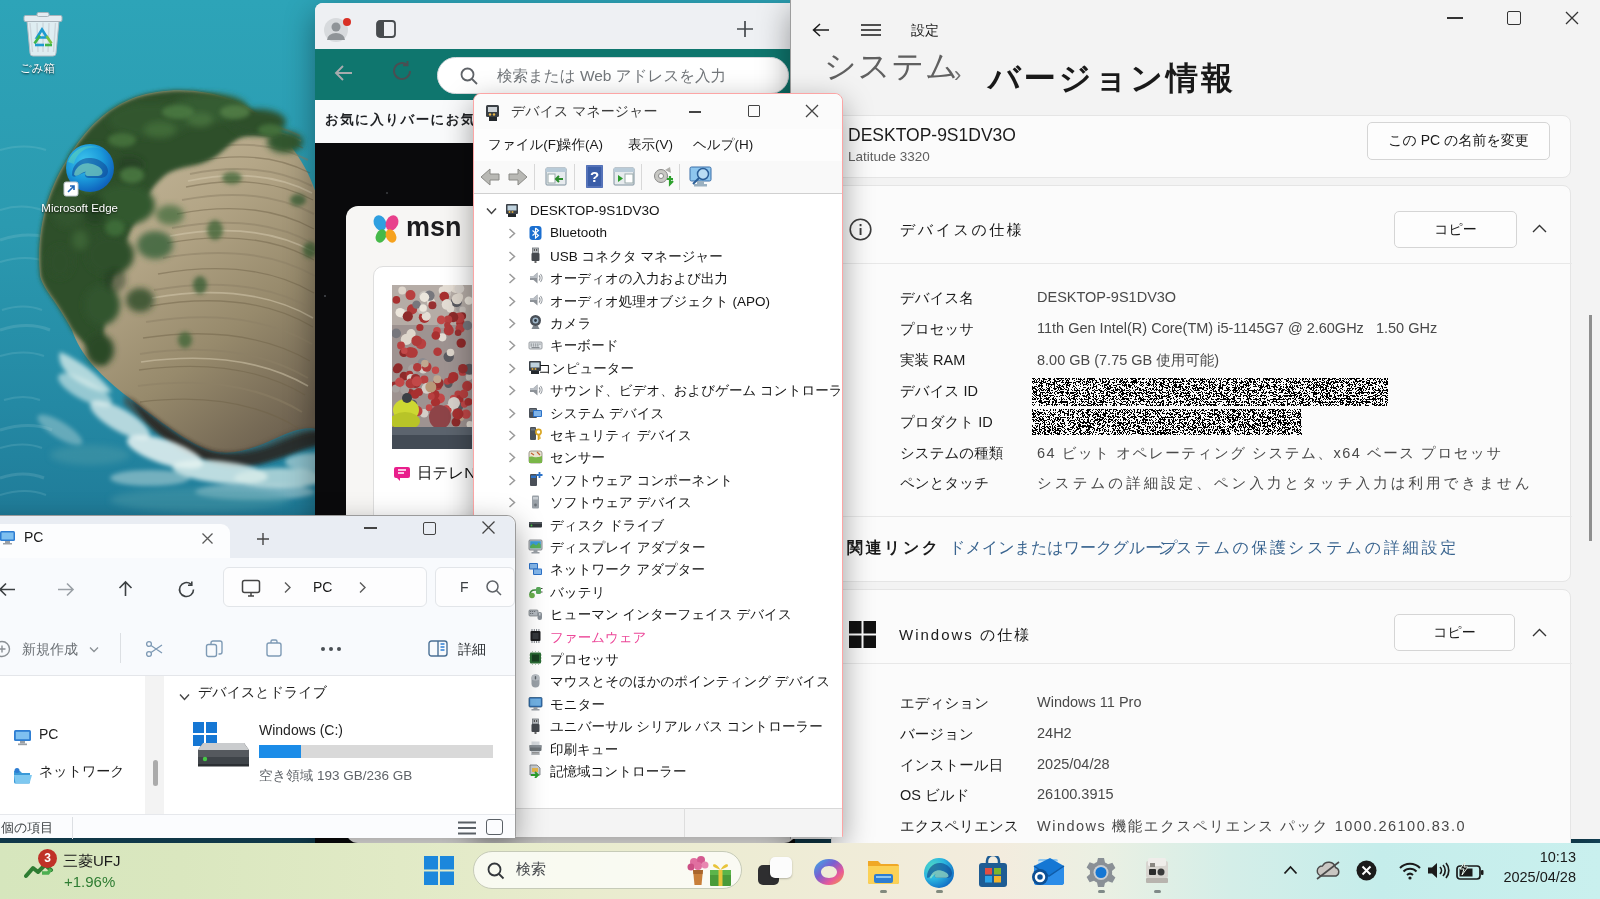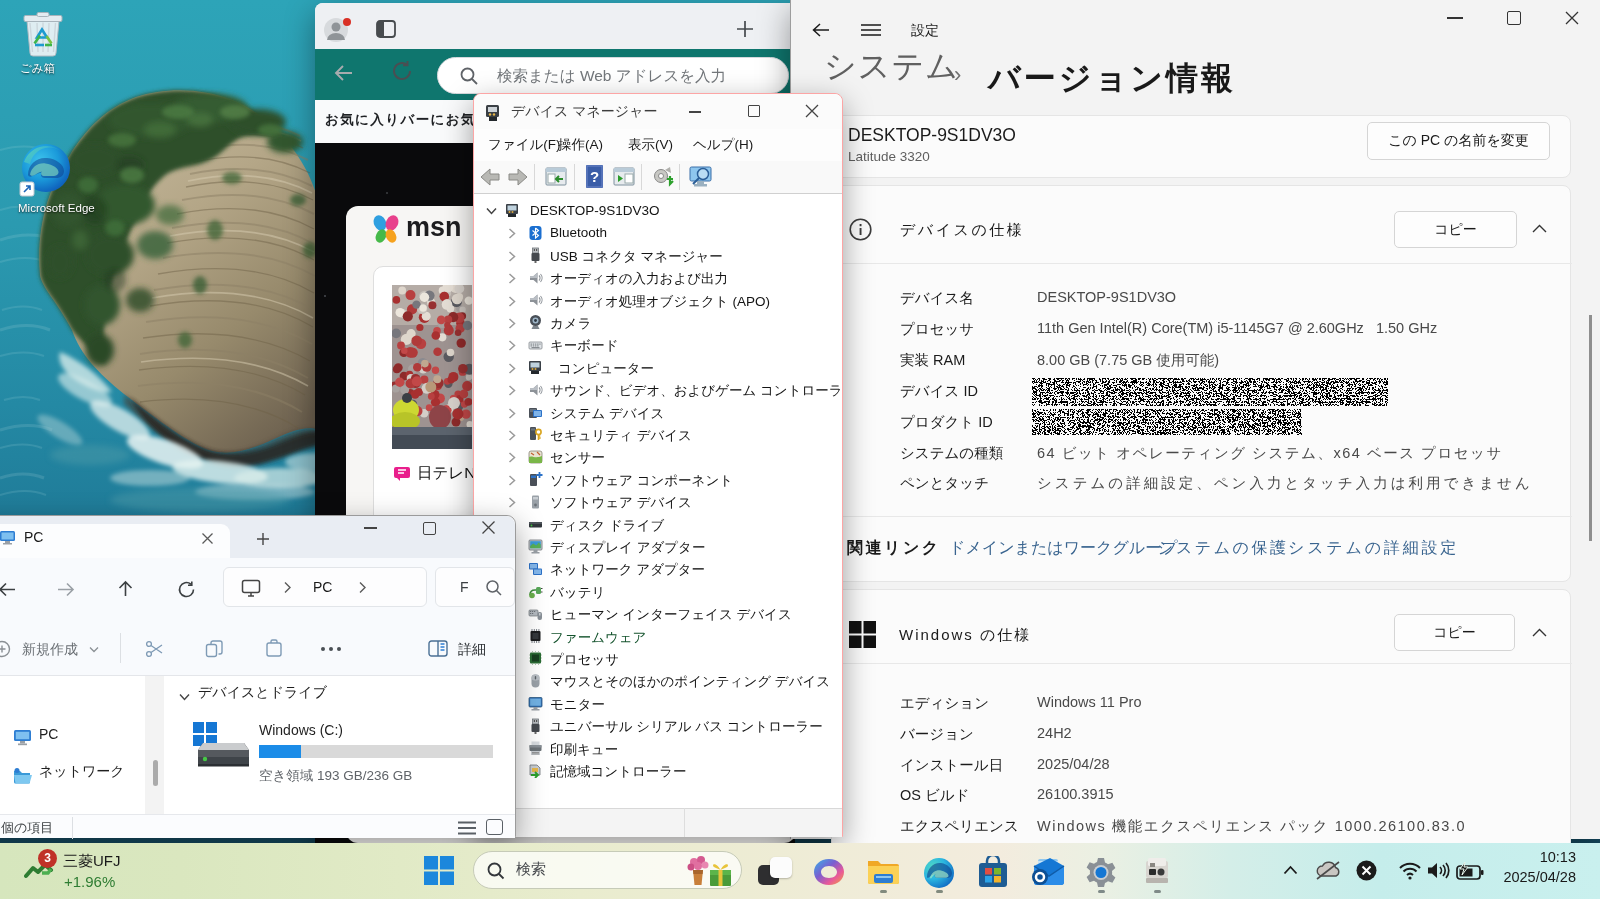--- a/index.html
+++ b/index.html
@@ -335,21 +335,21 @@
   <g transform="translate(23,28.5)">
    <path d="M-1 -9 L4 -1 L-6 -1 Z" fill="none" stroke="#1d9ad0" stroke-width="2.6"></path>
    <path d="M-8.5 5 L-3 -3" stroke="#3db54a" stroke-width="2.6"></path>
    <path d="M-8 6.5 L1 6.5" stroke="#1d9ad0" stroke-width="2.6"></path>
    <path d="M8.5 5 L3.5 -2.5" stroke="#7ac143" stroke-width="2.6"></path>
    <path d="M2 6.5 L9 6.5" stroke="#3db54a" stroke-width="2.6"></path>
   </g>
  </svg>
  <div style="font-size:11.5px;color:#fff;text-shadow:0 1px 2px rgba(0,0,0,.8)" class="jp">ごみ箱</div>
 </div>
-<div class="abs" style="left:18px;top:142px;width:100px;height:80px;text-align:left">
+<div class="abs" style="left:18px;top:142px;width:100px;height:80px;text-align:right">
  <svg width="56" height="56" viewBox="0 0 56 56">
   <defs>
    <radialGradient id="eg1" cx=".38" cy=".35" r=".85">
           <stop offset="0" stop-color="#3cc3ec"></stop>
           <stop offset=".45" stop-color="#1b9ada"></stop>
           <stop offset=".75" stop-color="#1068c0"></stop>
           <stop offset="1" stop-color="#0a4a9c"></stop>
         </radialGradient>
    <linearGradient id="eg2" x1="0" y1="0" x2="1" y2=".4">
           <stop offset="0" stop-color="#6fe0a8" stop-opacity=".85"></stop>
@@ -825,21 +825,21 @@
   <svg class="abs" style="left:54px;top:143px" width="15" height="16">
         <use href="#ic-kbd"></use>
       </svg>
   <div class="abs jp" style="left:76px;top:143px;font-size:13.5px;color:#141414">キーボード</div>
   <svg class="abs" style="left:34px;top:169px" width="8" height="11" viewBox="0 0 8 11">
         <path d="M1.5 1 L6.5 5.5 L1.5 10" stroke="#9a9a9a" stroke-width="1.5" fill="none"></path>
       </svg>
   <svg class="abs" style="left:54px;top:165px" width="15" height="16">
         <use href="#ic-comp"></use>
       </svg>
-  <div class="abs jp" style="left:84px;top:166px;font-size:13.5px;color:#141414">コンピューター</div>
+  <div class="abs jp" style="left:64px;top:166px;font-size:13.5px;color:#141414">コンピューター</div>
   <svg class="abs" style="left:34px;top:191px" width="8" height="11" viewBox="0 0 8 11">
         <path d="M1.5 1 L6.5 5.5 L1.5 10" stroke="#9a9a9a" stroke-width="1.5" fill="none"></path>
       </svg>
   <svg class="abs" style="left:54px;top:188px" width="15" height="16">
         <use href="#ic-audio"></use>
       </svg>
   <div class="abs jp" style="left:76px;top:188px;font-size:13.5px;color:#141414">サウンド、ビデオ、およびゲーム コントローラー</div>
   <svg class="abs" style="left:34px;top:214px" width="8" height="11" viewBox="0 0 8 11">
         <path d="M1.5 1 L6.5 5.5 L1.5 10" stroke="#9a9a9a" stroke-width="1.5" fill="none"></path>
       </svg>
@@ -909,21 +909,21 @@
   <svg class="abs" style="left:54px;top:412px" width="15" height="16">
         <use href="#ic-hid"></use>
       </svg>
   <div class="abs jp" style="left:76px;top:412px;font-size:13.5px;color:#141414">ヒューマン インターフェイス デバイス</div>
   <svg class="abs" style="left:34px;top:438px" width="8" height="11" viewBox="0 0 8 11">
         <path d="M1.5 1 L6.5 5.5 L1.5 10" stroke="#9a9a9a" stroke-width="1.5" fill="none"></path>
       </svg>
   <svg class="abs" style="left:54px;top:434px" width="15" height="16">
         <use href="#ic-fw"></use>
       </svg>
-  <div class="abs jp" style="left:76px;top:435px;font-size:13.5px;color:#14532d">ファームウェア</div>
+  <div class="abs jp" style="left:76px;top:435px;font-size:13.5px;color:#ec4899">ファームウェア</div>
   <svg class="abs" style="left:34px;top:460px" width="8" height="11" viewBox="0 0 8 11">
         <path d="M1.5 1 L6.5 5.5 L1.5 10" stroke="#9a9a9a" stroke-width="1.5" fill="none"></path>
       </svg>
   <svg class="abs" style="left:54px;top:456px" width="15" height="16">
         <use href="#ic-cpu"></use>
       </svg>
   <div class="abs jp" style="left:76px;top:457px;font-size:13.5px;color:#141414">プロセッサ</div>
   <svg class="abs" style="left:34px;top:482px" width="8" height="11" viewBox="0 0 8 11">
         <path d="M1.5 1 L6.5 5.5 L1.5 10" stroke="#9a9a9a" stroke-width="1.5" fill="none"></path>
       </svg>

